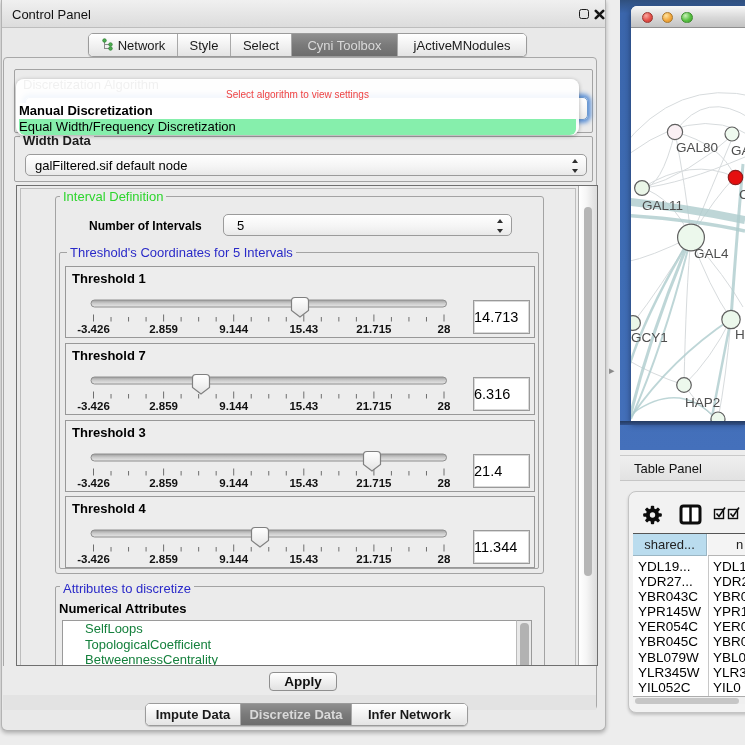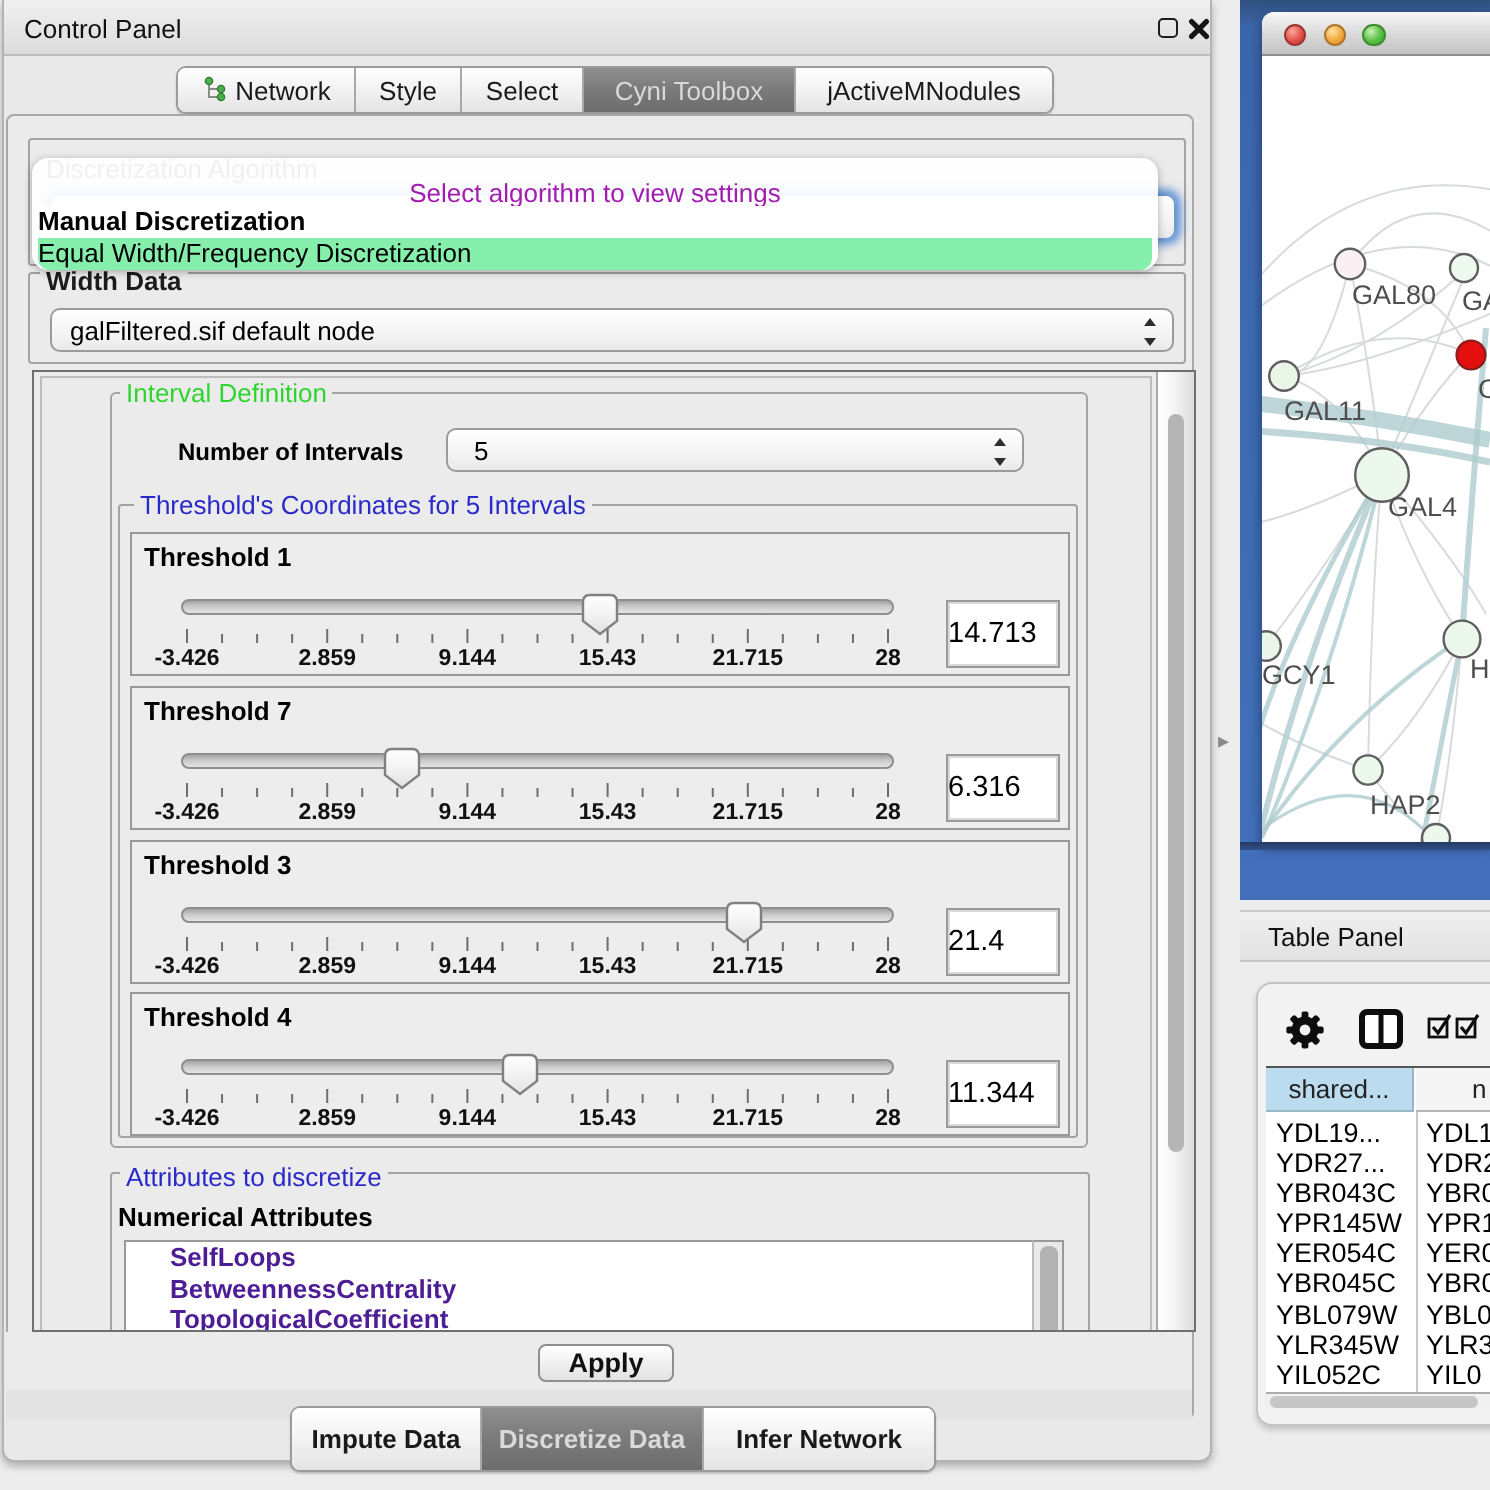--- a/index.html
+++ b/index.html
@@ -50,28 +50,28 @@
   border:1px solid #989898; background:#ededed; }
 .tlabel { position:absolute; left:6px; top:4px; font-size:13px; font-weight:bold; color:#000; }
 .tval { position:absolute; left:407px; top:33px; width:57px; height:34px; background:#fff;
   border:1px solid #9a9a9a; box-shadow:inset 0 0 0 1px #d9d9d9; font-size:14.5px; color:#000;
   text-align:left; line-height:32px; padding-right:6px; }
 
 #popup { position:absolute; left:14px; top:79px; width:563px; height:56px;
   background:rgba(255,255,255,0.93); border-radius:8px;
   box-shadow:0 1px 4px rgba(0,0,0,0.3); }
 #popup .hint { position:absolute; left:0; right:0; top:10px; text-align:center;
-  font-size:13px; color:#a21caf; }
+  font-size:10px; color:#ef4444; }
 #popup .r1 { position:absolute; left:3px; top:24px; width:557px; height:16px; background:#fff;
   font-size:13px; font-weight:bold; color:#000; padding-left:0;  }
 #popup .r2 { position:absolute; left:3px; top:40px; width:557px; height:16px; background:#86efac;
   font-size:13px; color:#000; border-radius:0 0 6px 6px; }
 
 #attrlist { position:absolute; left:45px; top:434px; width:470px; height:48px;
-  background:#fff; border:1px solid #9a9a9a; font-size:13px; color:#4c1d95; overflow:hidden;font-weight:bold; }
+  background:#fff; border:1px solid #9a9a9a; font-size:13px; color:#15803d; overflow:hidden; }
 #attrlist div { height:15.5px; line-height:15.5px; padding-left:22px; }
 #listsb { position:absolute; left:499px; top:434px; width:16px; height:48px;
   background:#e9e9e9; border:1px solid #9a9a9a; border-left:1px solid #bbb; }
 #listsb .thumb { position:absolute; left:3px; top:2px; width:9px; height:60px;
   background:#b2b2b2; border-radius:4px; }
 #applyrow { position:absolute; left:1px; top:666px; width:593px; height:29px; background:#ebebeb; }
 #applybtn { position:absolute; left:266px; top:6px; width:68px; height:19px;
   background:linear-gradient(#ffffff,#f0f0f0 50%,#e2e2e2); border:1px solid #8f8f8f;
   border-radius:4px; text-align:center; font-size:13.5px; font-weight:bold; color:#111; line-height:17px; }
 
@@ -355,37 +355,37 @@
           <path d="M 189.00 30.5 H 199.00 Q 202.50 30.5 202.50 34.0 V 43.5 L 194.00 50.0 L 185.50 43.5 V 34.0 Q 185.50 30.5 189.00 30.5 Z" fill="url(#th)" stroke="#808080" stroke-width="1.2"></path>
         </svg>
   <div class="tval">11.344</div>
 </div>
 
     <div class="grp" style="left:38px; top:400px; width:490px; height:120px;"></div>
     <div class="grptitle" style="left:43px; top:395px; color:#2a2ac8;">Attributes to discretize</div>
     <div style="position:absolute; left:42px; top:415px; font-size:13px; font-weight:bold; color:#000;">Numerical Attributes</div>
     <div id="attrlist">
       <div>SelfLoops</div>
+      <div>TopologicalCoefficient</div>
       <div>BetweennessCentrality</div>
-      <div>TopologicalCoefficient</div>
     </div>
     <div id="listsb">
         <div class="thumb"></div>
       </div>
     <div id="vsb">
         <div class="thumb"></div>
       </div>
   </div>
 
   <div id="applyrow">
       <div id="applybtn">Apply</div>
     </div>
   <div style="position:absolute; left:1px; top:695px; width:593px; height:15px; background:#e3e3e3;"></div>
 
-  <div class="seg" style="left:143px; top:703px; height:33px;justify-content:center;">
+  <div class="seg" style="left:143px; top:703px; height:23px;justify-content:center;">
     <div style="width:95px; font-weight:bold;">Impute Data</div>
     <div class="sel" style="width:111px; font-weight:bold;">Discretize Data</div>
     <div style="width:115px; font-weight:bold;">Infer Network</div>
   </div>
 </div>
 
 <div style="position:absolute; left:609px; top:364px; font-size:11px; color:#8a8a8a;">▸</div>
 
 <div id="bluebg"></div>
 <div id="macwin">

